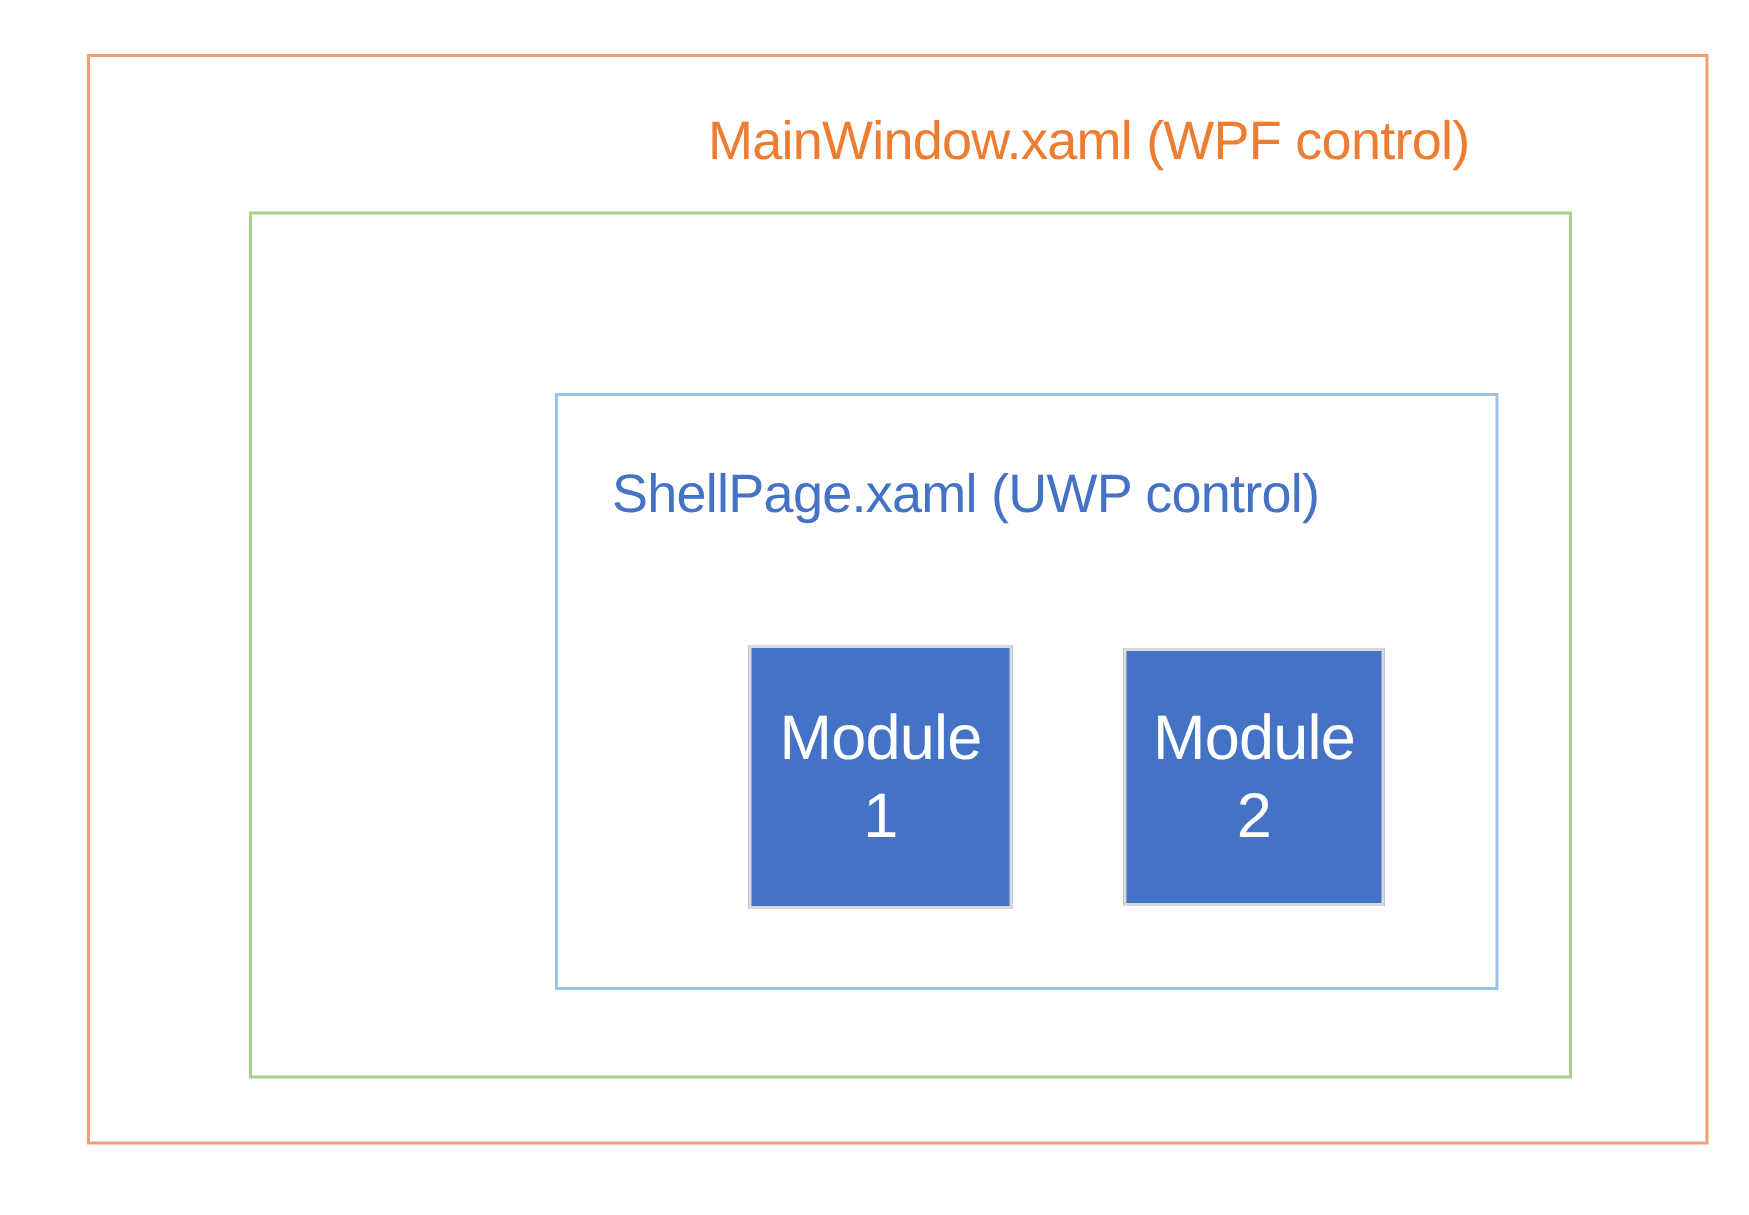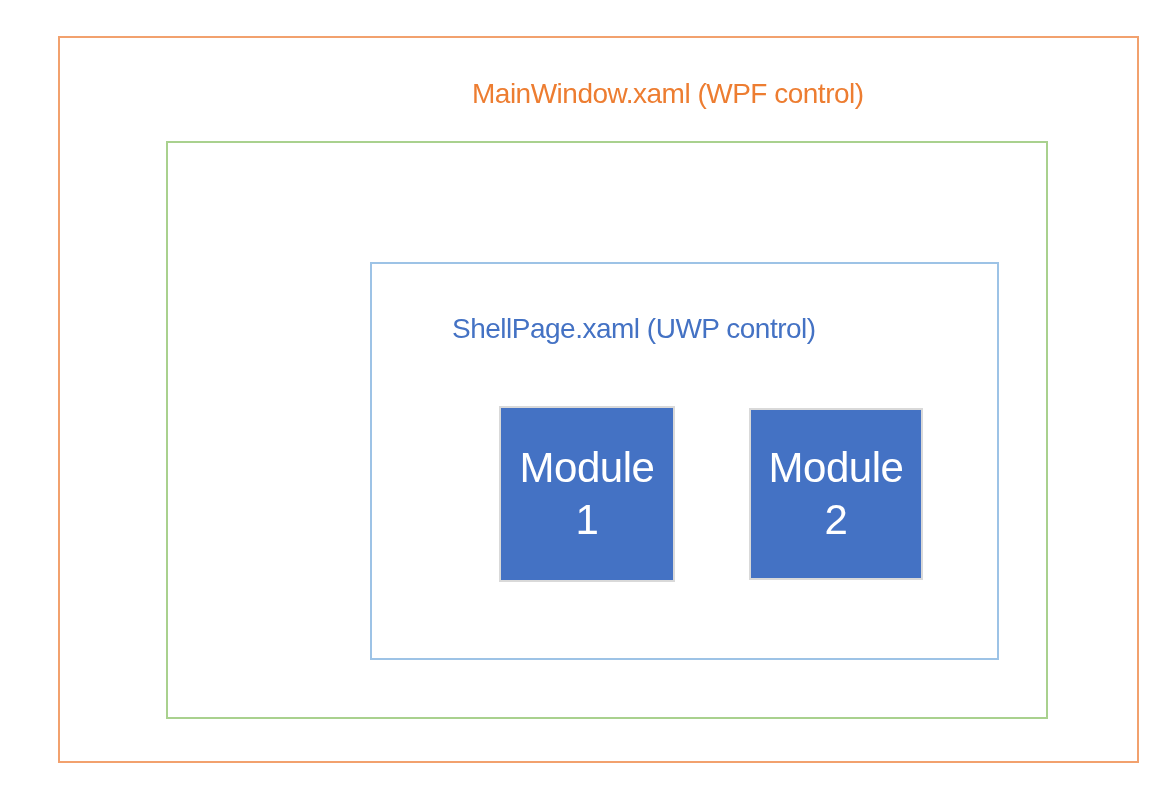--- a/index.html
+++ b/index.html
@@ -30,52 +30,52 @@
     width: 882px; height: 578px;
     border: 2px solid var(--host-border);
   }
   #inner-box {
     left: 370px; top: 262px;
     width: 629px; height: 398px;
     border: 2px solid var(--inner-border);
   }
   .title {
     position: absolute;
-    font-size: 28px;
+    font-size: 36px;
     line-height: 56px;
     letter-spacing: -0.5px;
     white-space: nowrap;
   }
   #outer-title {
     left: 472px; top: 66px;
     color: var(--outer-text);
   }
   #host-title {
     left: 662px; top: 171px;
     color: var(--host-text);
   }
   #inner-title {
     left: 408px; top: 301px;
     color: var(--inner-text);
-    margin-left: 44px;
   }
   .module {
     position: absolute;
     box-sizing: border-box;
     background: var(--module-fill);
     border: 2px solid var(--module-border);
     color: var(--module-text);
     display: flex;
     flex-direction: column;
     align-items: center;
     justify-content: center;
     text-align: center;
     font-size: 42px;
     line-height: 52px;
     letter-spacing: -0.5px;
+    margin-top: 24px;
   }
   #module-1 {
     left: 499px; top: 406px;
     width: 176px; height: 176px;
   }
   #module-2 {
     left: 749px; top: 408px;
     width: 174px; height: 172px;
   }
 </style>

